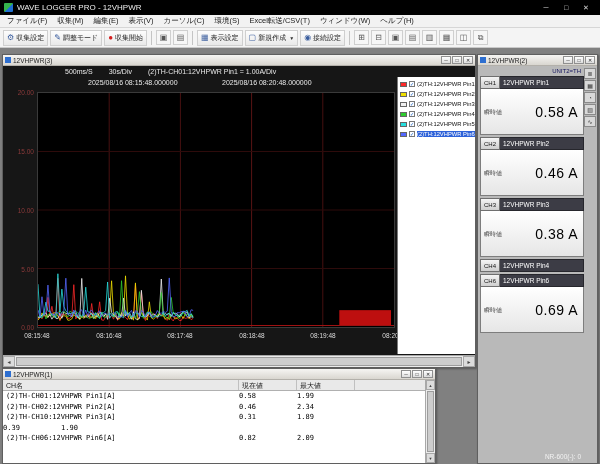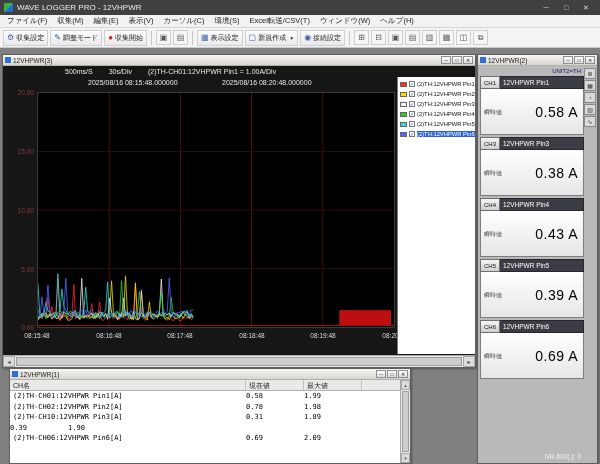--- a/index.html
+++ b/index.html
@@ -1,21 +1,21 @@
 <!DOCTYPE html>
 <html><head>
 <meta charset="utf-8">
 <style>
   *{box-sizing:border-box;margin:0;padding:0;}
   html,body{width:600px;height:464px;}
   body{font-family:"Liberation Sans",sans-serif;background:#808080;overflow:hidden;}
   #app{position:relative;width:600px;height:464px;background:#808080;overflow:hidden;}
 
   
-  .titlebar{position:absolute;top:0;left:0;right:0;height:15px;background:#404040;display:flex;align-items:center;padding:0 4px;z-index:30;}
+  .titlebar{position:absolute;top:0;left:0;right:0;height:15px;background:#000000;display:flex;align-items:center;padding:0 4px;z-index:30;}
   .app-icon{width:9px;height:9px;background:linear-gradient(135deg,#35b24c 0 50%,#1f6fd0 50% 100%);margin-right:4px;border-radius:1px;}
   .app-title{font-size:8px;color:#ededed;white-space:nowrap;}
   .tb-controls{margin-left:auto;display:flex;}
   .tb-btn{width:20px;height:15px;color:#dadada;font-size:7px;display:flex;align-items:center;justify-content:center;}
 
   
   .menubar{position:absolute;top:15px;left:0;right:0;height:13px;background:#f2f2f2;border-bottom:1px solid #d6d6d6;display:flex;align-items:center;padding-left:2px;z-index:30;}
   .menu-item{font-size:7.5px;color:#1a1a1a;padding:0 5px;white-space:nowrap;}
 
   
@@ -49,21 +49,21 @@
   .lg-row{display:flex;align-items:center;height:10px;padding:0 2px;gap:2px;}
   .lg-swatch{width:7px;height:5px;border:1px solid #666;flex:none;}
   .lg-check{width:6px;height:6px;border:1px solid #777;background:#fff;font-size:5px;line-height:5px;text-align:center;color:#1560c8;flex:none;}
   .lg-label{font-size:5.8px;color:#111;white-space:nowrap;}
   .lg-row.selected .lg-label{background:#2e62d9;color:#fff;}
   .hscroll{position:absolute;left:0;right:0;bottom:0;height:12px;background:#ececec;border-top:1px solid #a8a8a8;display:flex;align-items:stretch;}
   .hs-btn{width:12px;background:#dcdcdc;border:1px solid #a8a8a8;font-size:5px;display:flex;align-items:center;justify-content:center;color:#444;flex:none;}
   .hs-thumb{flex:1;background:#cdcdcd;border:1px solid #9d9d9d;margin:1px;}
 
   
-  #table-win{left:2px;top:368px;width:402px;height:96px;background:#fff;margin-left:7px;}
+  #table-win{left:2px;top:368px;width:434px;height:96px;background:#fff;}
   .tbl-header{position:absolute;top:11px;left:0;right:10px;height:11px;display:flex;background:#e9e9e9;border-bottom:1px solid #b0b0b0;font-size:7px;color:#111;}
   .th{padding:1px 0 0 3px;border-right:1px solid #c0c0c0;}
   .th-ch{width:236px;} .th-cur{width:58px;} .th-max{width:58px;} .th-fill{flex:1;border-right:none;}
   .tbl-body{position:absolute;top:22px;left:0;right:10px;bottom:0;background:#fff;font-family:"DejaVu Sans Mono",monospace;font-size:7px;color:#000;}
   .tr{display:flex;height:10.5px;align-items:center;}
   .td-ch{width:236px;padding-left:3px;white-space:nowrap;} .td-cur{width:58px;} .td-max{width:58px;}
   .vscroll{position:absolute;top:11px;right:0;bottom:0;width:10px;background:#ececec;border-left:1px solid #a8a8a8;display:flex;flex-direction:column;}
   .vs-btn{height:10px;background:#dcdcdc;border:1px solid #a8a8a8;font-size:4px;display:flex;align-items:center;justify-content:center;color:#444;flex:none;}
   .vs-thumb{flex:1;margin:1px;background:#cdcdcd;border:1px solid #9d9d9d;}
 
@@ -264,35 +264,35 @@
       <div class="th th-fill"></div>
     </div>
     <div class="tbl-body">
       <div class="tr">
         <span class="td-ch">(2)TH-CH01:12VHPWR Pin1[A]</span>
         <span class="td-cur">0.58</span>
         <span class="td-max">1.99</span>
       </div>
       <div class="tr">
         <span class="td-ch">(2)TH-CH02:12VHPWR Pin2[A]</span>
-        <span class="td-cur">0.78</span>
-        <span class="td-max">1.98</span>
+        <span class="td-cur">0.46</span>
+        <span class="td-max">2.34</span>
       </div>
       <div class="tr">
         <span class="td-ch">(2)TH-CH10:12VHPWR Pin3[A]</span>
         <span class="td-cur">0.31</span>
         <span class="td-max">1.89</span>
       </div>
       <div class="tr">
         <span class="td-cur">0.39</span>
         <span class="td-max">1.90</span>
       </div>
       <div class="tr">
         <span class="td-ch">(2)TH-CH06:12VHPWR Pin6[A]</span>
-        <span class="td-cur">0.69</span>
+        <span class="td-cur">0.82</span>
         <span class="td-max">2.09</span>
       </div>
     </div>
     <div class="vscroll">
       <div class="vs-btn">▲</div>
       <div class="vs-thumb"></div>
       <div class="vs-btn">▼</div>
     </div>
   </div>
 
@@ -314,46 +314,42 @@
           <div class="ch-btn">CH1</div>
           <div class="meter-title">12VHPWR Pin1</div>
         </div>
         <div class="meter-body">
           <span class="inst-label">瞬時値</span>
           <span class="meter-value">0.58 A</span>
         </div>
       </div>
       <div class="meter">
         <div class="meter-head">
+          <div class="ch-btn">CH2</div>
+          <div class="meter-title">12VHPWR Pin2</div>
+        </div>
+        <div class="meter-body">
+          <span class="inst-label">瞬時値</span>
+          <span class="meter-value">0.46 A</span>
+        </div>
+      </div>
+      <div class="meter">
+        <div class="meter-head">
           <div class="ch-btn">CH3</div>
           <div class="meter-title">12VHPWR Pin3</div>
         </div>
         <div class="meter-body">
           <span class="inst-label">瞬時値</span>
           <span class="meter-value">0.38 A</span>
         </div>
       </div>
       <div class="meter">
         <div class="meter-head">
           <div class="ch-btn">CH4</div>
           <div class="meter-title">12VHPWR Pin4</div>
-        </div>
-        <div class="meter-body">
-          <span class="inst-label">瞬時値</span>
-          <span class="meter-value">0.43 A</span>
-        </div>
-      </div>
-      <div class="meter">
-        <div class="meter-head">
-          <div class="ch-btn">CH5</div>
-          <div class="meter-title">12VHPWR Pin5</div>
-        </div>
-        <div class="meter-body">
-          <span class="inst-label">瞬時値</span>
-          <span class="meter-value">0.39 A</span>
         </div>
       </div>
       <div class="meter">
         <div class="meter-head">
           <div class="ch-btn">CH6</div>
           <div class="meter-title">12VHPWR Pin6</div>
         </div>
         <div class="meter-body">
           <span class="inst-label">瞬時値</span>
           <span class="meter-value">0.69 A</span>

